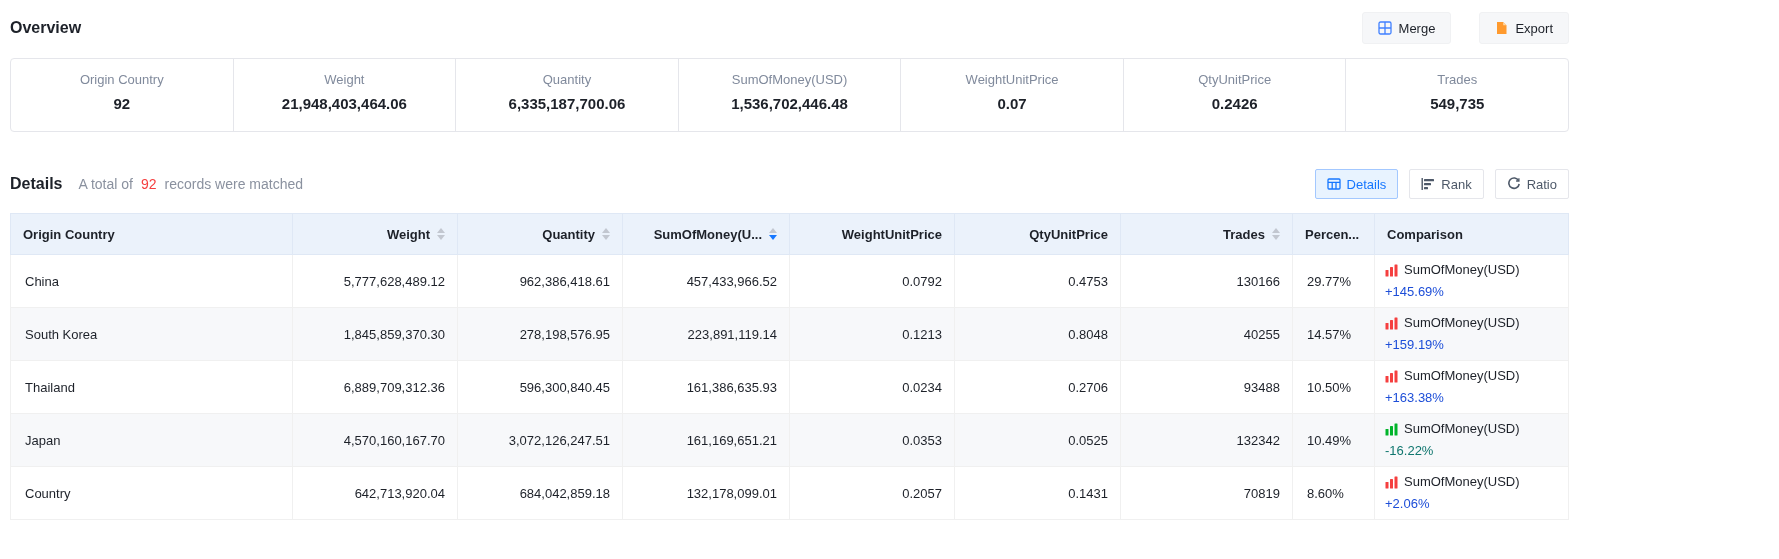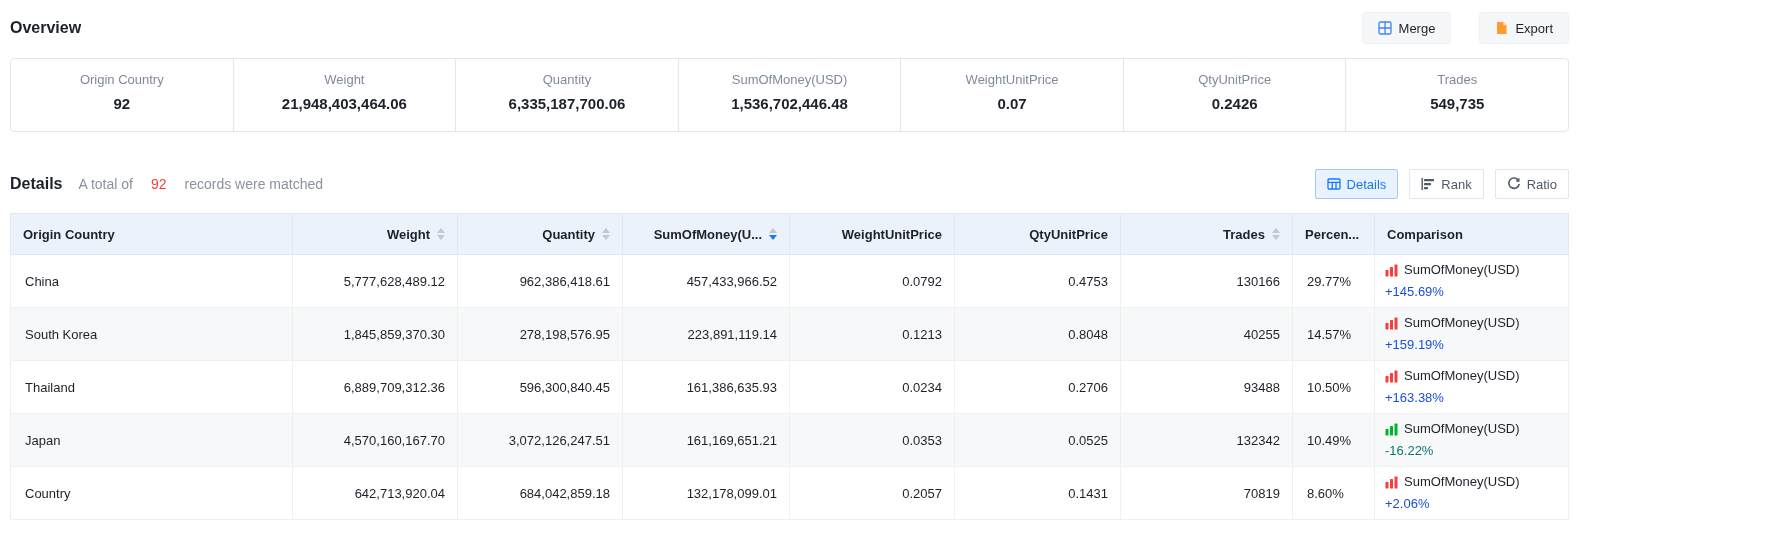--- a/index.html
+++ b/index.html
@@ -30,21 +30,21 @@
     display: flex; align-items: stretch; background: #fff;
   }
   .stat { flex: 1; text-align: center; padding: 13px 0; border-right: 1px solid #e5e6eb; }
   .stat:last-child { border-right: none; }
   .stat-label { font-size: 13px; color: #808a9c; margin-bottom: 8px; }
   .stat-value { font-size: 15px; font-weight: bold; color: #1d2129; }
 
   
   .details-row { margin-top: 36px; display: flex; align-items: center; height: 32px; }
   .details-title { font-size: 16px; font-weight: bold; color: #1d2129; }
-  .details-summary { margin-left: 16px; font-size: 14px; color: #8a919f; display: flex; align-items: center; gap: 15px; }
+  .details-summary { margin-left: 16px; font-size: 14px; color: #8a919f; display: flex; align-items: center; gap: 5px; }
   .match-count { color: #f53f3f; padding: 0 3px; }
   .view-group { margin-left: auto; display: flex; gap: 11px; }
   .view-btn {
     display: inline-flex; align-items: center; gap: 6px;
     height: 30px; padding: 0 11px;
     background: #ffffff; border: 1px solid #e5e6eb; border-radius: 2px;
     font-size: 13px; color: #4e5969; cursor: pointer; white-space: nowrap;
   }
   .view-btn svg { display: block; }
   .view-btn.active { background: #e8f3ff; border-color: #a3c8ff; color: #1677ff; }

